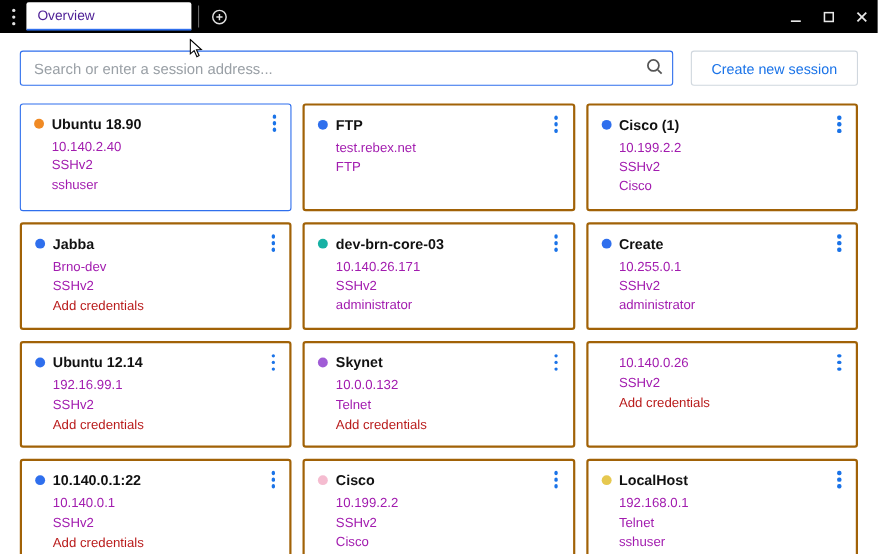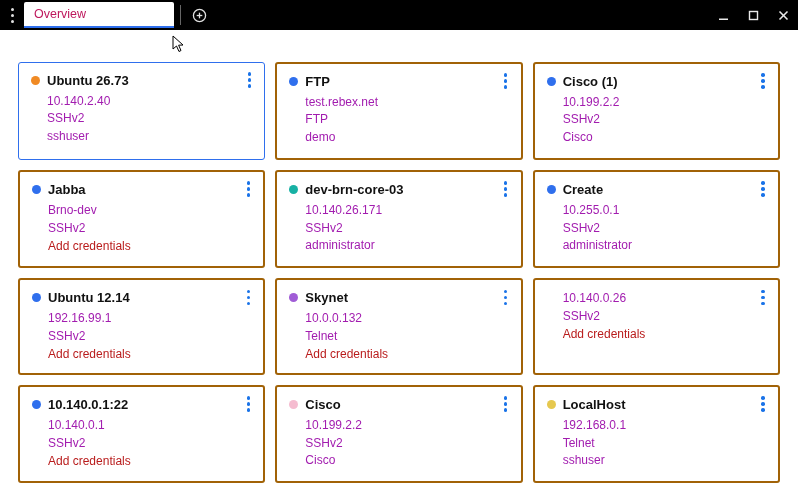--- a/index.html
+++ b/index.html
@@ -31,21 +31,21 @@
     gap: 3px;
     padding-left: 2px;
   }
   .hamburger span { width: 3px; height: 3px; background: #e0e0e0; border-radius: 50%; margin:0 auto; }
   .hamburger .dots { display:flex; flex-direction:column; gap:3px; }
   .tab {
     margin-left: 2px;
     margin-top: 2px;
     height: 26px;
     background: #ffffff;
-    color: #be185d;
+    color: #4c1d95;
     min-width: 150px;
     display: flex;
     align-items: center;
     padding: 0 10px;
     font-size: 12.5px;
     border-top-left-radius: 2px;
     border-top-right-radius: 2px;
     border-bottom: 2px solid #2f6fed;
   }
   .tab-sep {
@@ -221,49 +221,60 @@
     <div class="win-btn">
       <svg width="11" height="11" viewBox="0 0 11 11" stroke="currentColor" stroke-width="1.6">
           <line x1="1.5" y1="1.5" x2="9.5" y2="9.5"></line>
           <line x1="9.5" y1="1.5" x2="1.5" y2="9.5"></line>
         </svg>
     </div>
   </div>
 </div>
 
 <div class="content">
+  <div class="top-row">
+    <div class="search-wrap">
+      <input type="text" placeholder="Search or enter a session address..." style="">
+      <span class="search-icon">
+        <svg width="16" height="16" viewBox="0 0 16 16" fill="none" stroke="currentColor" stroke-width="1.6">
+            <circle cx="7" cy="7" r="5"></circle>
+            <line x1="11" y1="11" x2="14.5" y2="14.5"></line>
+          </svg>
+      </span>
+    </div>
+    <button class="create-btn">Create new session</button>
+  </div>
 
   <div class="grid" id="grid">
       <div class="card selected">
         <div class="menu">
           <span></span>
           <span></span>
           <span></span>
         </div>
         <div class="card-title">
           <span class="dot" style="background: rgb(240, 138, 36);"></span>
-          <span>Ubuntu 26.73</span>
+          <span>Ubuntu 18.90</span>
         </div>
         <div class="card-line">10.140.2.40</div>
         <div class="card-line">SSHv2</div>
         <div class="card-line">sshuser</div>
       </div>
       <div class="card">
         <div class="menu">
           <span></span>
           <span></span>
           <span></span>
         </div>
         <div class="card-title">
           <span class="dot" style="background: rgb(47, 111, 237);"></span>
           <span>FTP</span>
         </div>
         <div class="card-line">test.rebex.net</div>
         <div class="card-line">FTP</div>
-        <div class="card-line">demo</div>
       </div>
       <div class="card">
         <div class="menu">
           <span></span>
           <span></span>
           <span></span>
         </div>
         <div class="card-title">
           <span class="dot" style="background: rgb(47, 111, 237);"></span>
           <span>Cisco (1)</span>

